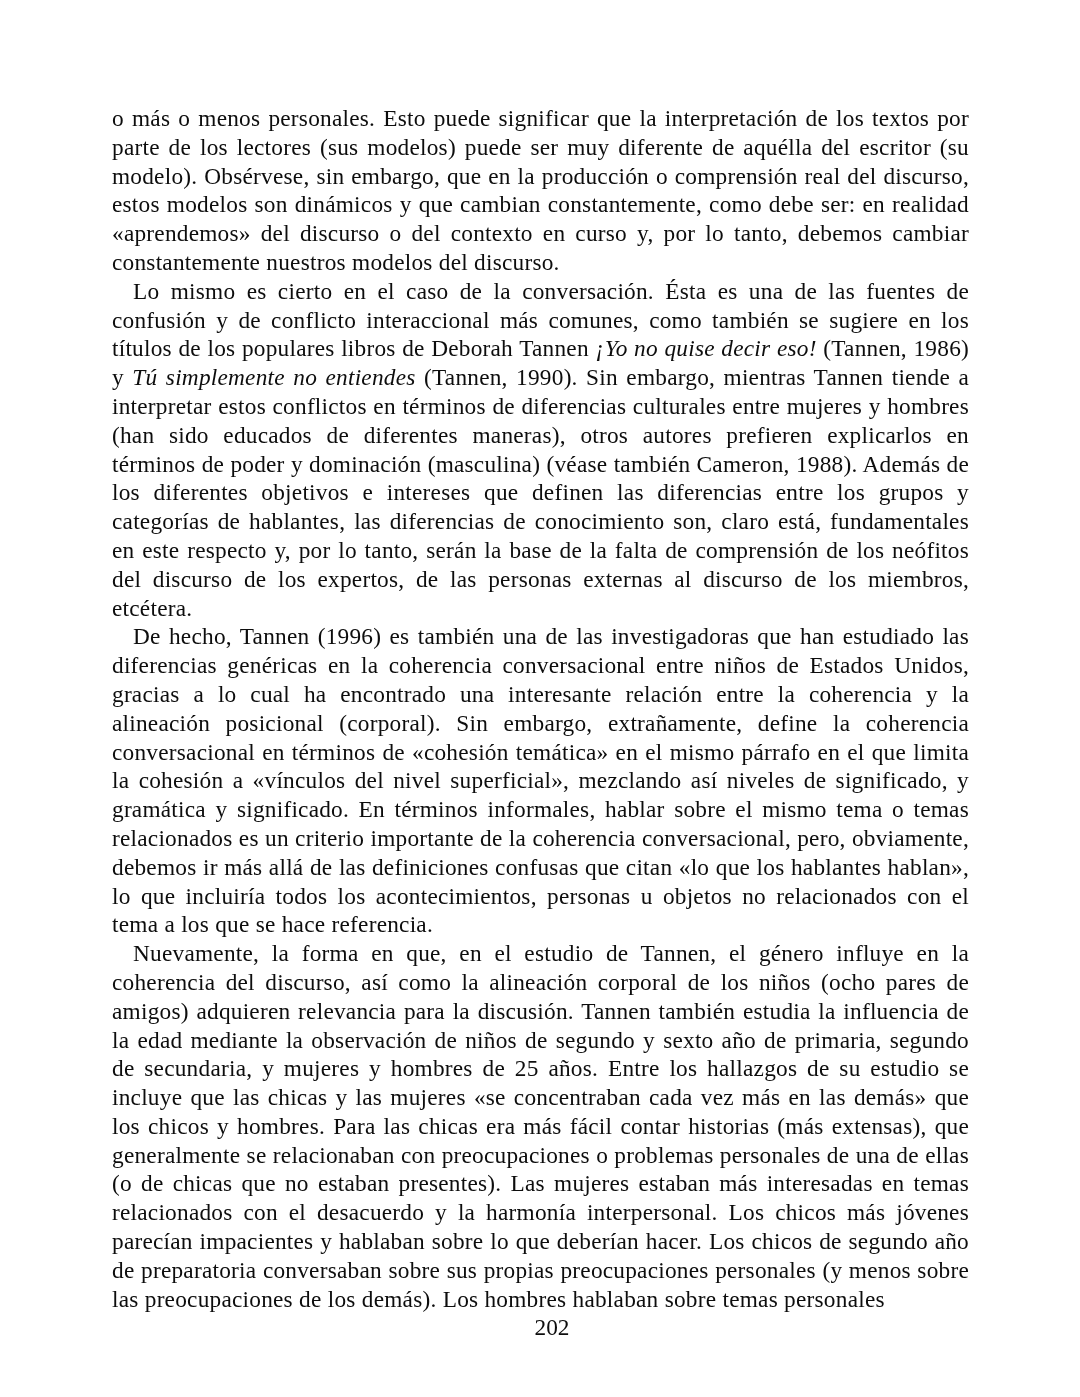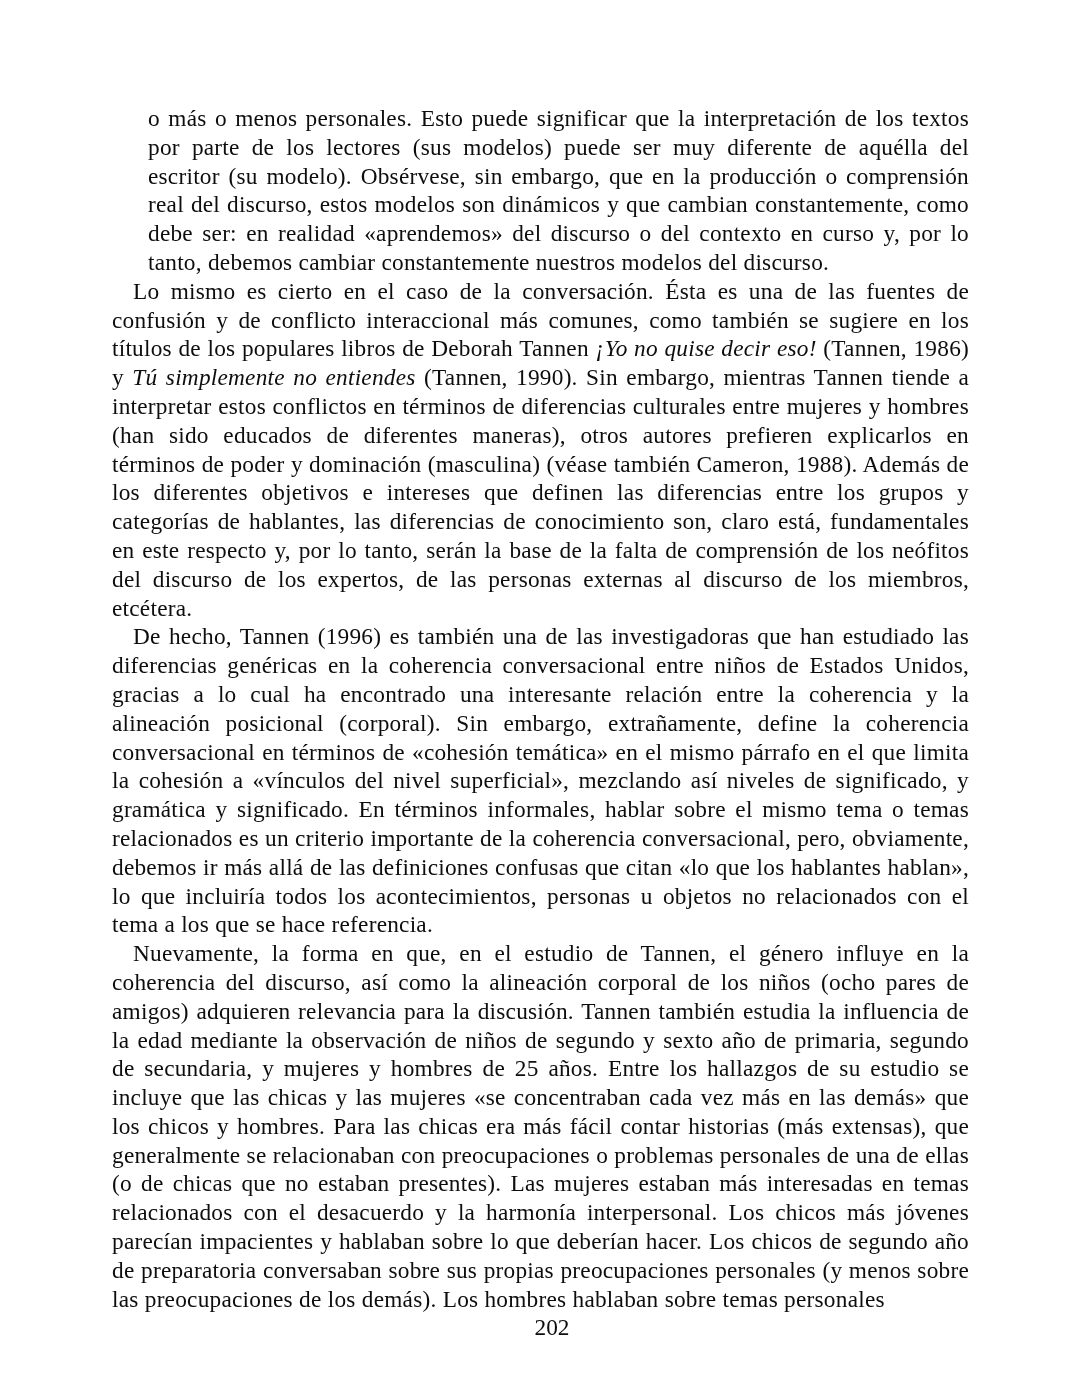--- a/index.html
+++ b/index.html
@@ -37,21 +37,20 @@
     line-height: 28.8px;
     text-align: justify;
     text-justify: inter-word;
     text-indent: 21px;
     letter-spacing: 0.01em;
     word-spacing: 0.005em;
     -webkit-font-smoothing: antialiased;
   }
   p.para.first {
     text-indent: 0;
-    margin-left: 36px;
   }
   p.para > i,
   p.para > em {
   }
   .page-number {
     position: absolute;
     left: 0;
     top: 1313px;
     width: 1080px;
     text-align: center;

